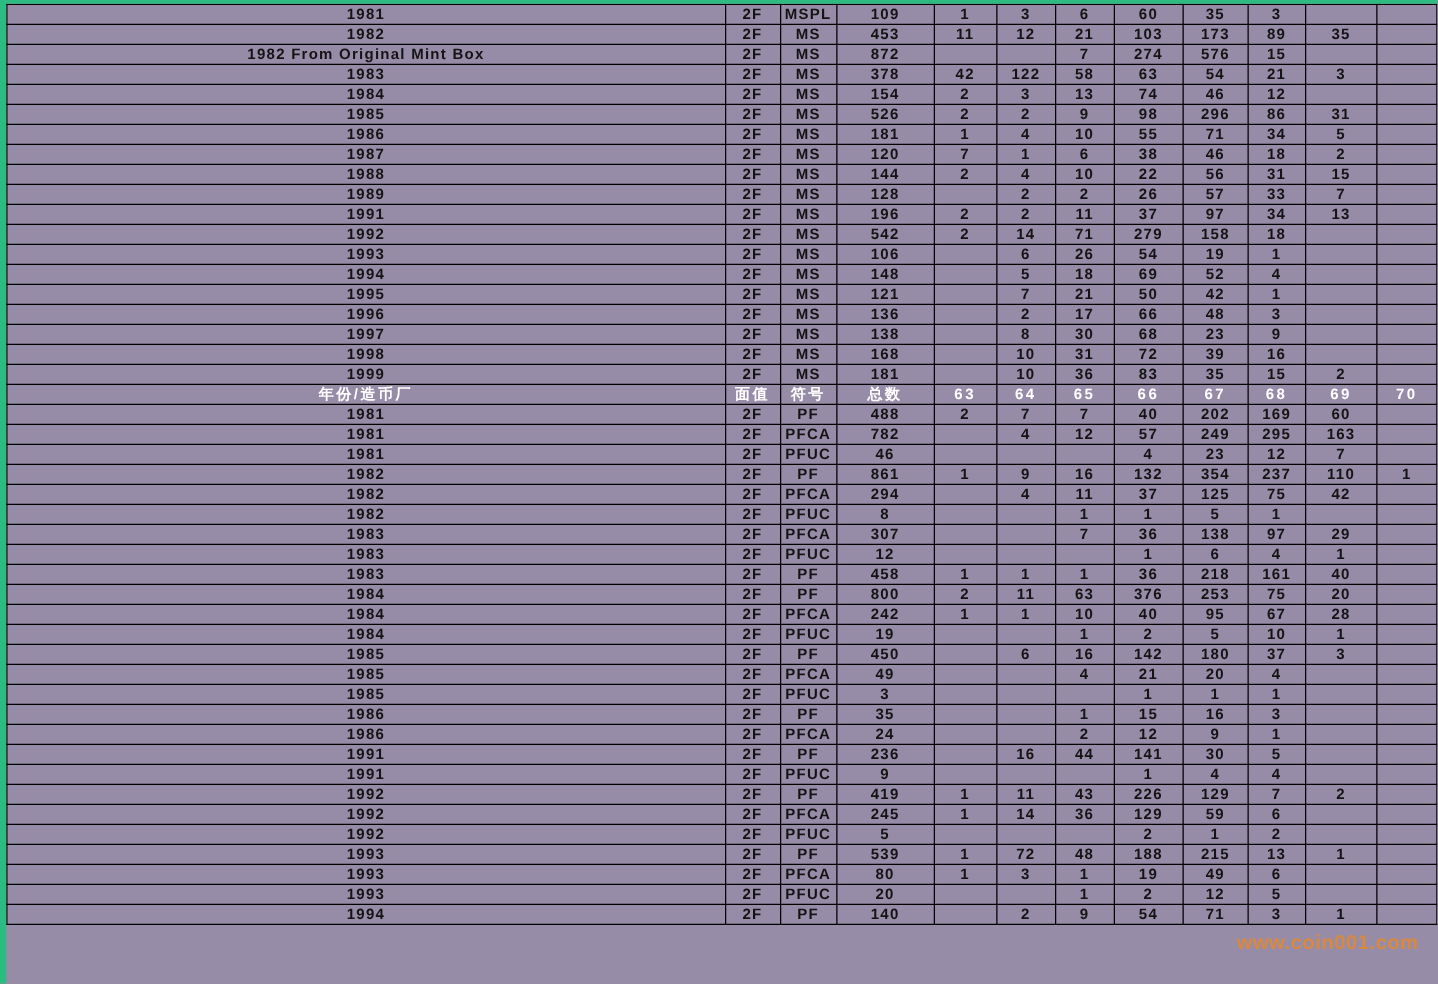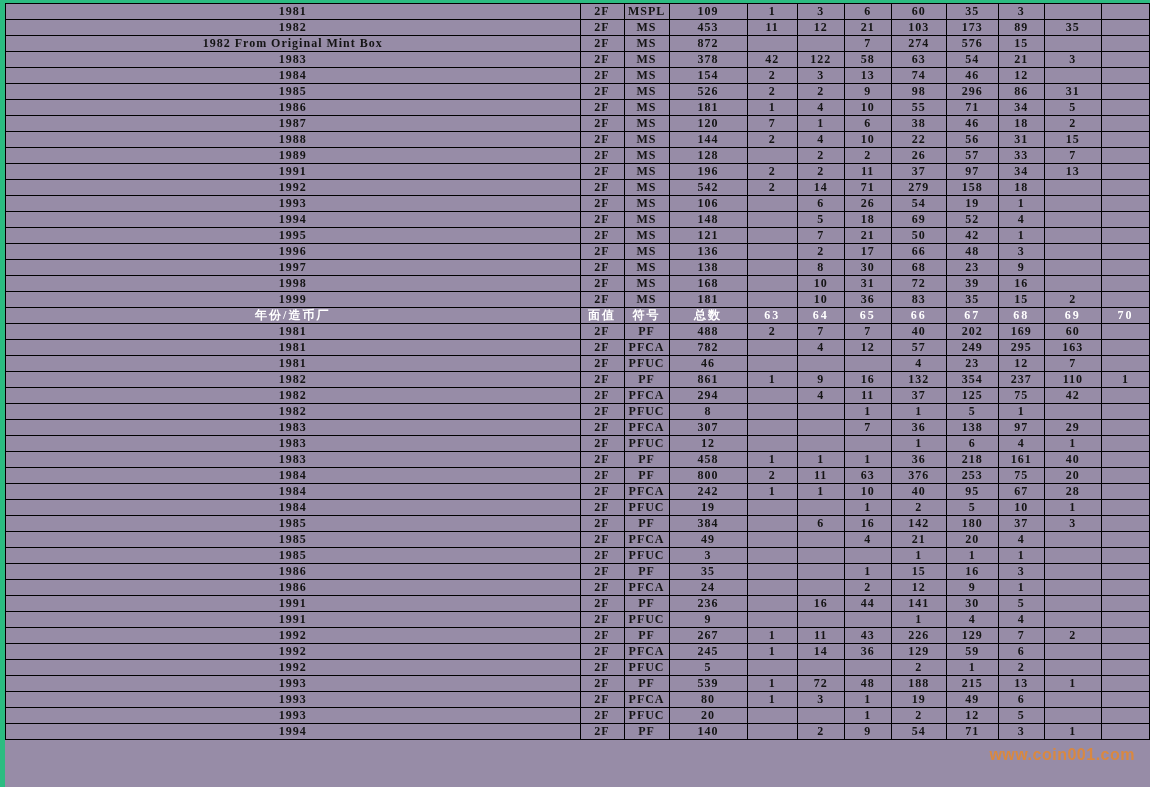--- a/index.html
+++ b/index.html
@@ -9,21 +9,21 @@
     background:#978CA7;
     overflow:hidden;
     box-sizing:border-box;
     border-top:3px solid #2CBC81;
     border-left:5px solid #2CBC81;
   }
   table.pop{
     border-collapse:collapse;
     table-layout:fixed;
     width:1145px;
-    font-family:Liberation Serif, serif;
+    font-family:Liberation Sans, sans-serif;
     font-weight:bold;
   }
   table.pop td{
     border:1px solid #000;
     height:15px;
     line-height:15px;
     padding:0;
     margin:0;
     text-align:center;
     vertical-align:middle;
@@ -526,21 +526,21 @@
           <td>2</td>
           <td>5</td>
           <td>10</td>
           <td>1</td>
           <td></td>
         </tr>
         <tr>
           <td class="year-cell">1985</td>
           <td>2F</td>
           <td>PF</td>
-          <td>384</td>
+          <td>450</td>
           <td></td>
           <td>6</td>
           <td>16</td>
           <td>142</td>
           <td>180</td>
           <td>37</td>
           <td>3</td>
           <td></td>
         </tr>
         <tr>
@@ -624,21 +624,21 @@
           <td>1</td>
           <td>4</td>
           <td>4</td>
           <td></td>
           <td></td>
         </tr>
         <tr>
           <td class="year-cell">1992</td>
           <td>2F</td>
           <td>PF</td>
-          <td>267</td>
+          <td>419</td>
           <td>1</td>
           <td>11</td>
           <td>43</td>
           <td>226</td>
           <td>129</td>
           <td>7</td>
           <td>2</td>
           <td></td>
         </tr>
         <tr>

